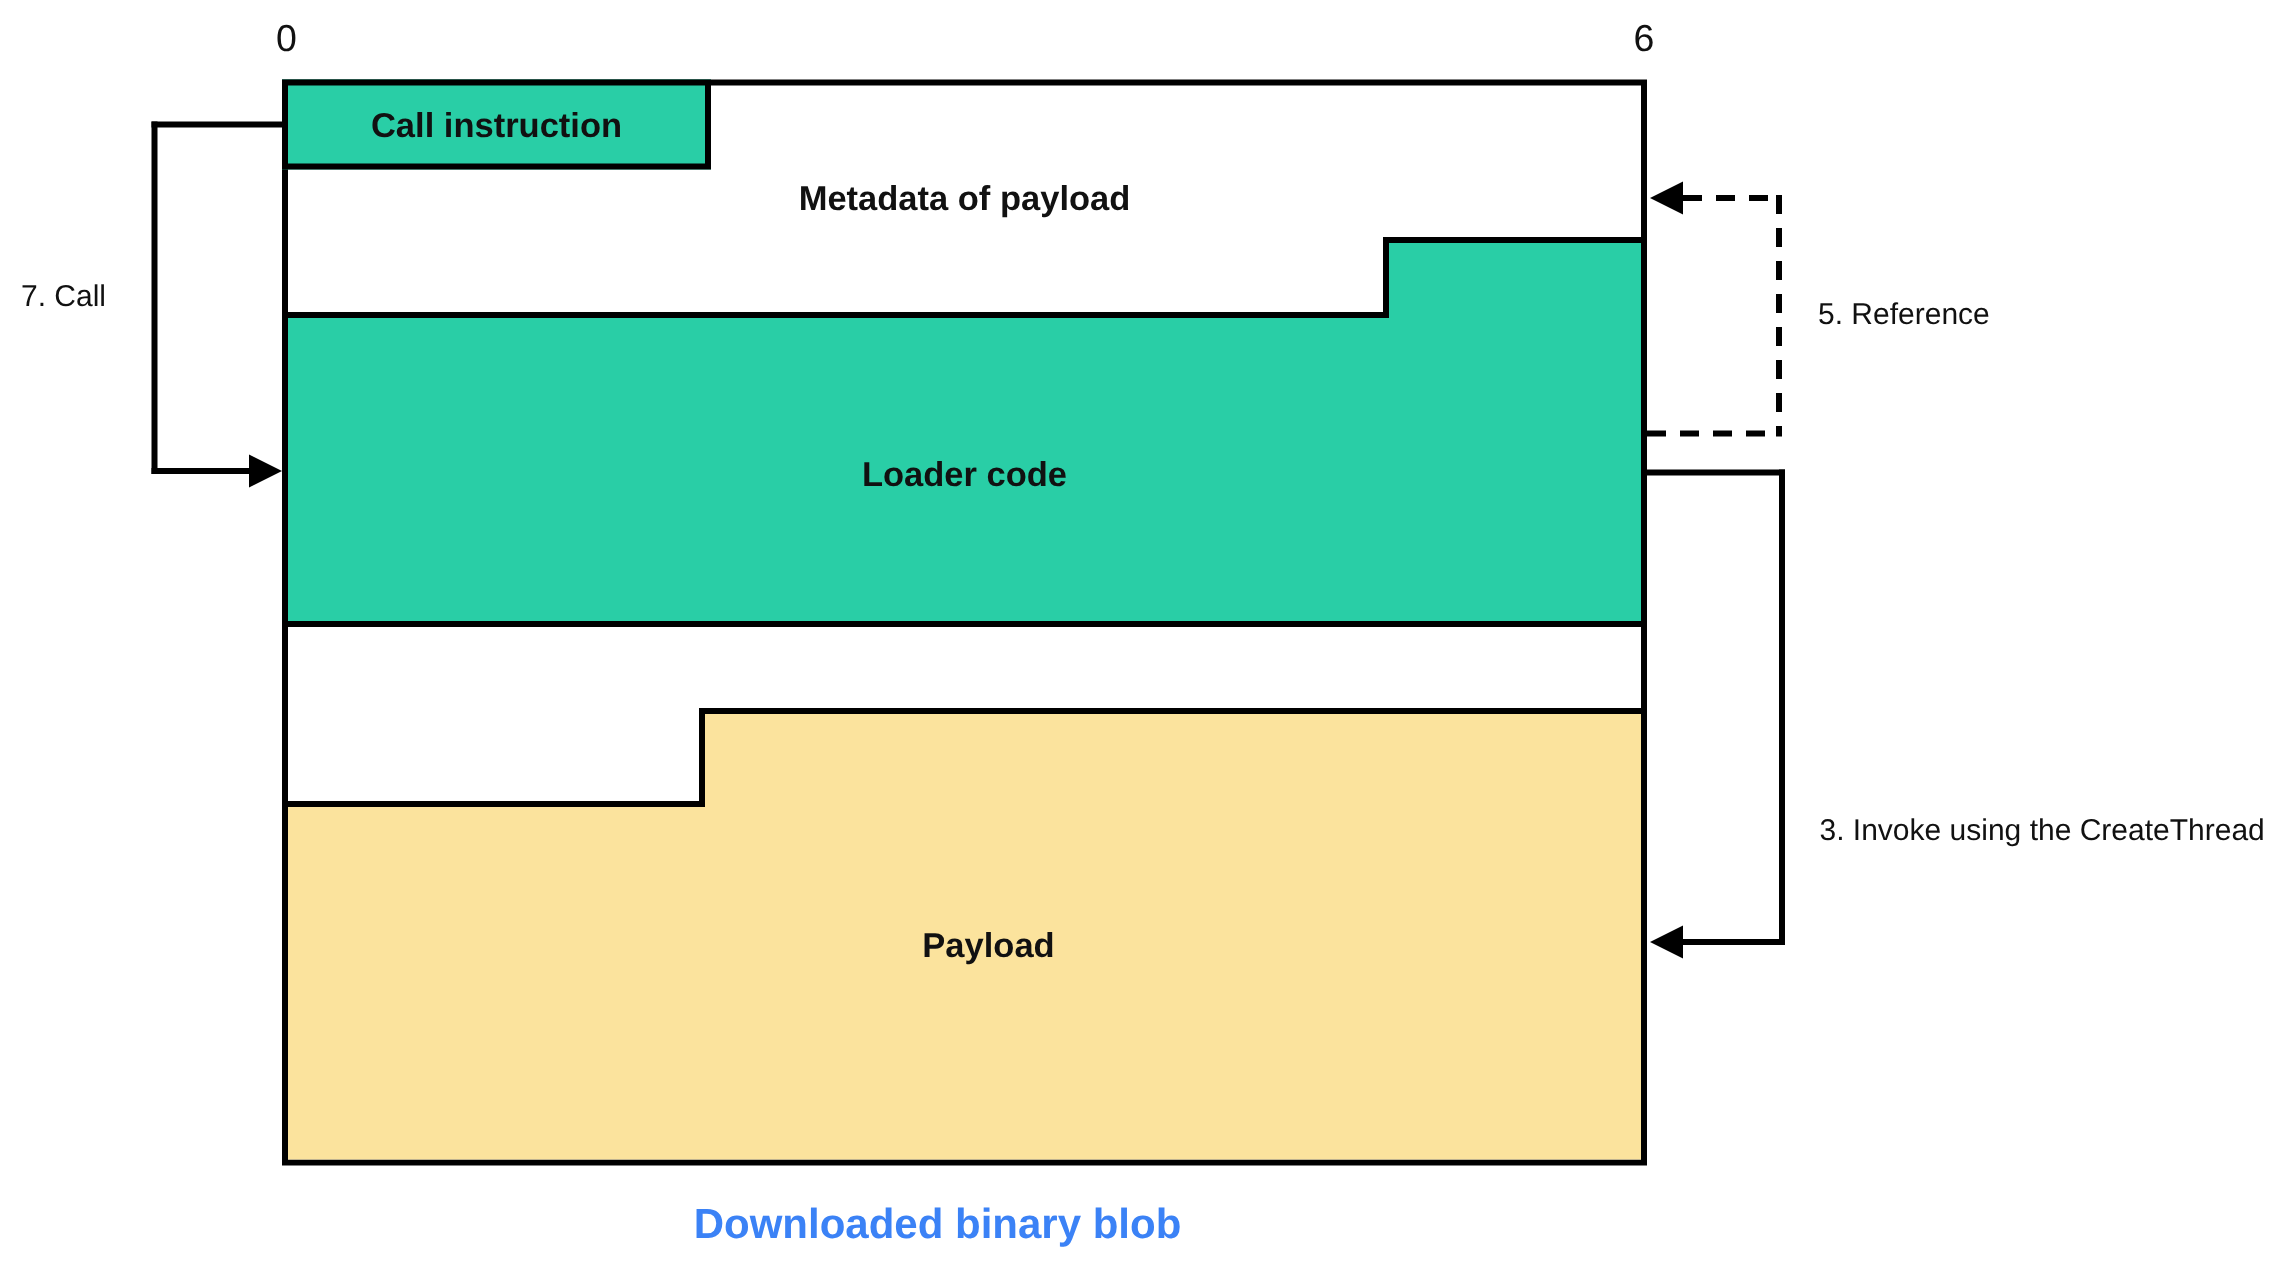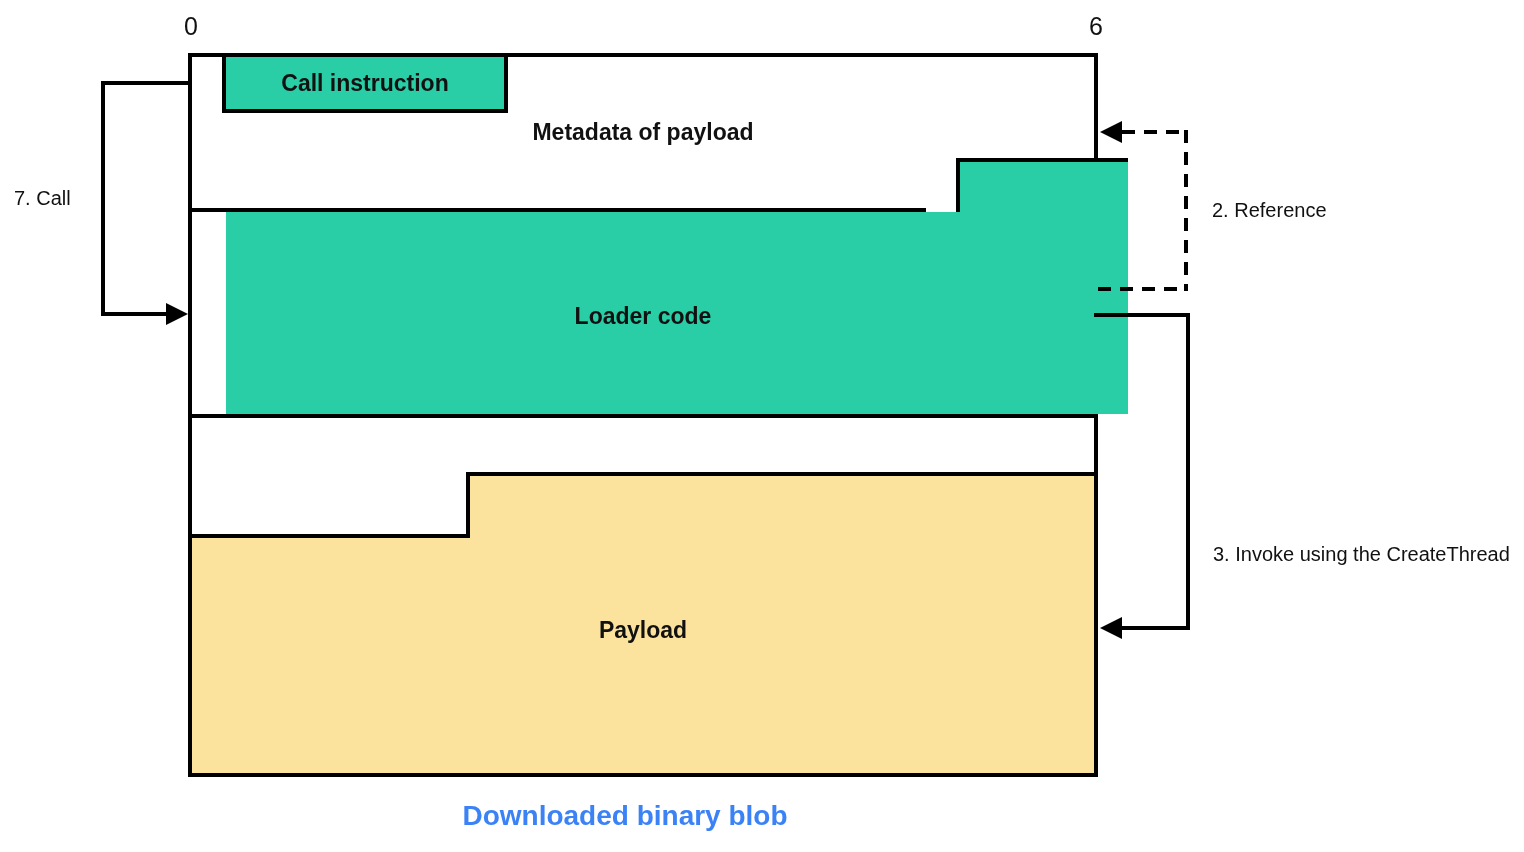--- a/index.html
+++ b/index.html
@@ -1,21 +1,21 @@
 <!DOCTYPE html>
 <html style="--teal: #29CEA6; --yellow: #FBE39D; --line: #000000;"><head>
 <meta charset="utf-8">
 <style>
   html,body{margin:0;padding:0;background:#fff;}
   #canvas{
     position:relative;width:1524px;height:852px;overflow:hidden;
     background:#fff;font-family:"Liberation Sans",sans-serif;color:#111;
   }
   .abs{position:absolute;}
-  .fill-teal{background:var(--teal,#29CEA6);margin-left:34px;}
+  .fill-teal{background:var(--teal,#29CEA6);}
   .fill-yellow{background:var(--yellow,#FBE39D);}
   .line{background:var(--line,#000);}
   .hdash{height:4px;background:repeating-linear-gradient(90deg,var(--line,#000) 0 13px,transparent 13px 22px);}
   .vdash{width:4px;background:repeating-linear-gradient(180deg,var(--line,#000) 0 13px,transparent 13px 22px);}
   .block-label{
     font-weight:bold;font-size:23px;line-height:28px;text-align:center;color:#111;
   }
   .side-label{font-size:20px;line-height:24px;color:#111;white-space:nowrap;}
   .col-label{font-size:25px;line-height:28px;text-align:center;color:#111;}
   .caption{font-weight:bold;font-size:28px;line-height:32px;text-align:center;color:#3b82f6;}
@@ -48,31 +48,31 @@
   <div class="abs fill-yellow" style="left:470px;top:476px;width:624px;height:297px;"></div>
   <div class="abs line" style="left:188px;top:534px;width:282px;height:4px;"></div>
   <div class="abs fill-yellow" style="left:192px;top:538px;width:278px;height:235px;"></div>
 
   <div class="abs fill-teal" style="left:188px;top:53px;width:286px;height:60px;border:4px solid var(--line,#000);box-sizing:border-box;display:flex;align-items:center;justify-content:center;">
     <span class="block-label">Call instruction</span>
   </div>
 
   <div class="abs block-label" style="left:192px;top:118px;width:902px;">Metadata of payload</div>
   <div class="abs block-label" style="left:192px;top:302px;width:902px;">Loader code</div>
-  <div class="abs block-label" style="left:192px;top:616px;width:902px;">Payload</div>
+  <div class="abs block-label" style="left:192px;top:616px;width:902px;padding-left:16px;">Payload</div>
 
   <div class="abs caption" style="left:188px;top:800px;width:874px;">Downloaded binary blob</div>
 
   <div class="abs side-label" style="left:14px;top:186px;">7. Call</div>
   <div class="abs line" style="left:101px;top:81px;width:87px;height:4px;"></div>
   <div class="abs line" style="left:101px;top:81px;width:4px;height:235px;"></div>
   <div class="abs line" style="left:101px;top:312px;width:67px;height:4px;"></div>
   <div class="abs arrow-right" style="left:166px;top:303px;"></div>
 
-  <div class="abs side-label" style="left:1212px;top:198px;">2. Reference</div>
+  <div class="abs side-label" style="left:1212px;top:198px;">5. Reference</div>
   <div class="abs arrow-left" style="left:1100px;top:121px;"></div>
   <div class="abs hdash" style="left:1122px;top:130px;width:66px;"></div>
   <div class="abs vdash" style="left:1184px;top:130px;height:161px;"></div>
   <div class="abs hdash" style="left:1098px;top:287px;width:86px;"></div>
 
   <div class="abs side-label" style="left:1213px;top:542px;">3. Invoke using the CreateThread</div>
   <div class="abs line" style="left:1094px;top:313px;width:96px;height:4px;"></div>
   <div class="abs line" style="left:1186px;top:313px;width:4px;height:317px;"></div>
   <div class="abs line" style="left:1122px;top:626px;width:64px;height:4px;"></div>
   <div class="abs arrow-left" style="left:1100px;top:617px;"></div>

